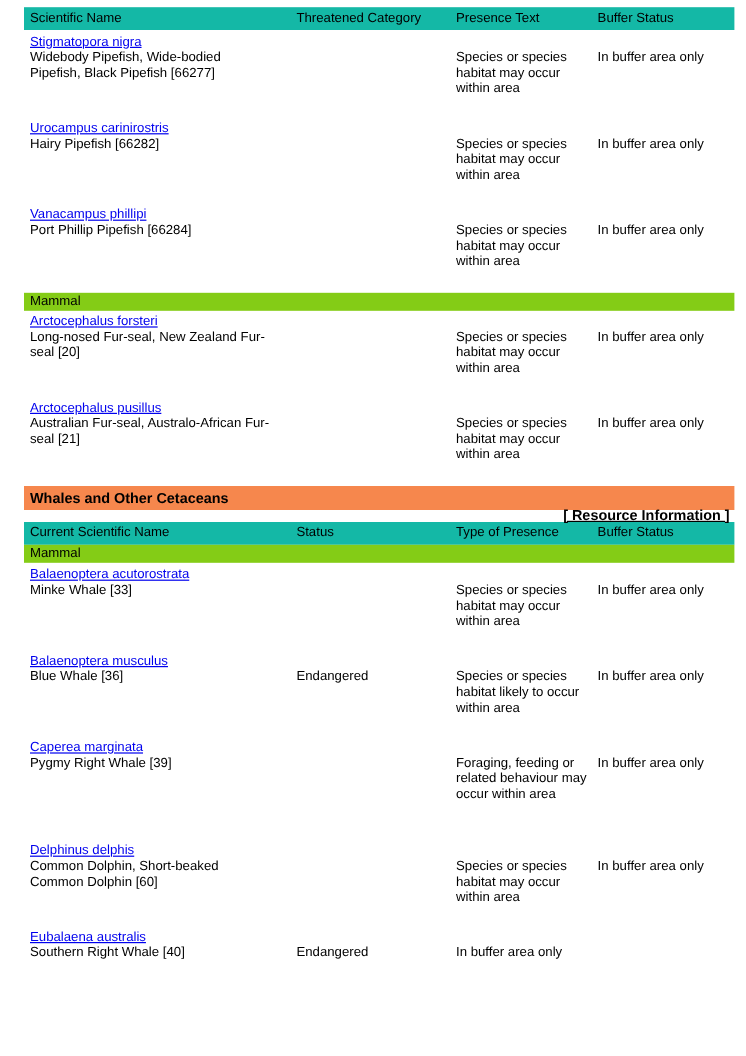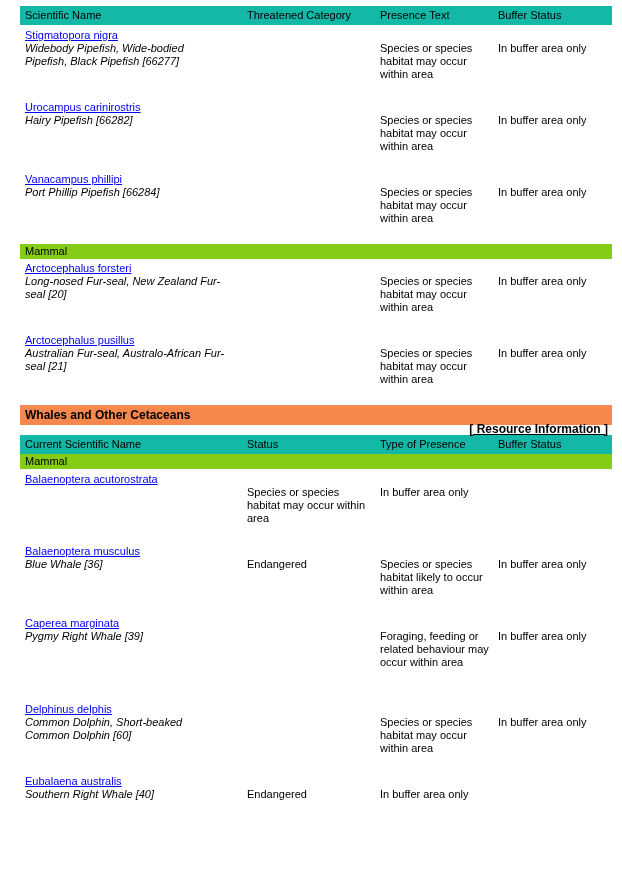--- a/index.html
+++ b/index.html
@@ -31,21 +31,21 @@
   .hdr2 { margin-top:10px; }
 
   .row { margin-bottom:19px; }
   .row.gap-lg { margin-bottom:33px; }
   .sci-link {
     display:inline-block; color:#0000ee; text-decoration:underline;
     padding-left:5px; line-height:14px;text-align:right;
   }
   .row .cols { min-height:39px; }
   .cell { padding-left:5px; }
-  .cell.c1 { padding-right:17px;font-style:italic; }  
+  .cell.c1 { padding-right:17px; }  
   .first-table { margin-bottom:0; }
   .hdr-gap { margin-bottom:3px; }
   .table-gap { margin-top:0; }
 </style>
 </head>
 <body>
 
 <div class="report">
 
   <div class="first-table">
@@ -127,20 +127,21 @@
       <div class="cell">Buffer Status</div>
     </div>
 
     <div class="sub-band" style="margin-bottom:3px;">
       <span>Mammal</span>
     </div>
 
     <div class="row">
       <a href="#" class="sci-link">Balaenoptera acutorostrata</a>
       <div class="cols">
+        <div class="cell c1">Minke Whale [33]</div>
         <div class="cell"></div>
         <div class="cell">Species or species habitat may occur within area</div>
         <div class="cell">In buffer area only</div>
       </div>
     </div>
 
     <div class="row">
       <a href="#" class="sci-link">Balaenoptera musculus</a>
       <div class="cols">
         <div class="cell c1">Blue Whale [36]</div>

